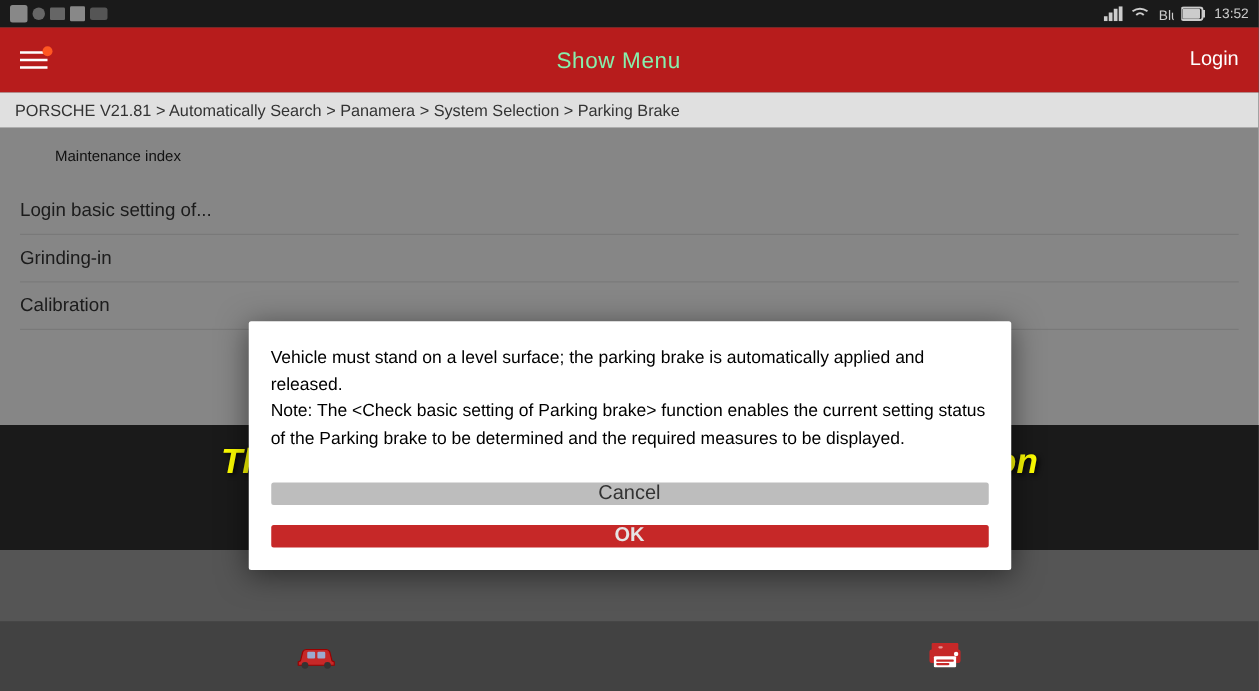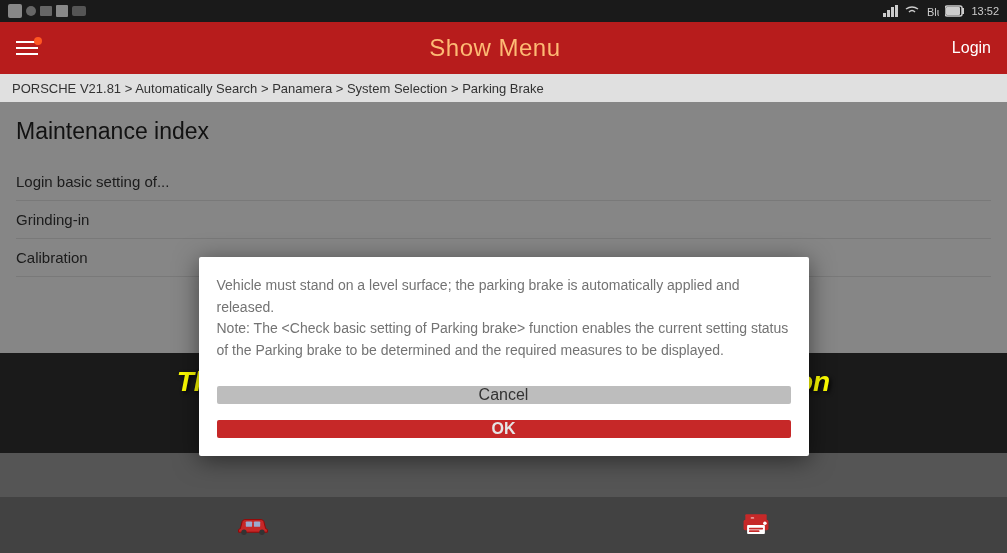--- a/index.html
+++ b/index.html
@@ -68,22 +68,22 @@
     .toolbar-menu-btn .red-dot {
       position: absolute;
       top: -4px;
       right: -4px;
       width: 8px;
       height: 8px;
       background: #ff5722;
       border-radius: 50%;
     }
     .toolbar-title {
-      color: #fdba74;
-      font-size: 24px;
+      color: #86efac;
+      font-size: 18px;
       font-weight: normal;
       letter-spacing: 0.5px;
     }
     .toolbar-login {
       color: white;
       font-size: 16px;
       cursor: pointer;
     }
 
     
@@ -100,23 +100,24 @@
 
     
     .main-content {
       width: 100%;
       background: #f5f5f5;
       padding: 16px 16px;
       position: relative;
     }
 
     .section-title {
-      font-size: 23px;
+      font-size: 12px;
       color: #222;
       margin-bottom: 18px;
+      margin-left: 28px;
     }
 
     .list-item {
       font-size: 15px;
       color: #333;
       padding: 10px 0;
       border-bottom: 1px solid #ddd;
     }
 
     
@@ -148,21 +149,21 @@
       padding: 14px 18px;
     }
     .dialog-header-title {
       color: white;
       font-size: 17px;
       font-weight: bold;
     }
     .dialog-body {
       padding: 18px 18px 12px 18px;
       font-size: 14px;
-      color: #737373;
+      color: #000000;
       line-height: 1.55;
     }
     .dialog-actions {
       display: flex;
       justify-content: space-between;
       padding: 12px 18px 18px 18px;
       gap: 16px;
       flex-direction: column;
     }
     .btn-cancel {

